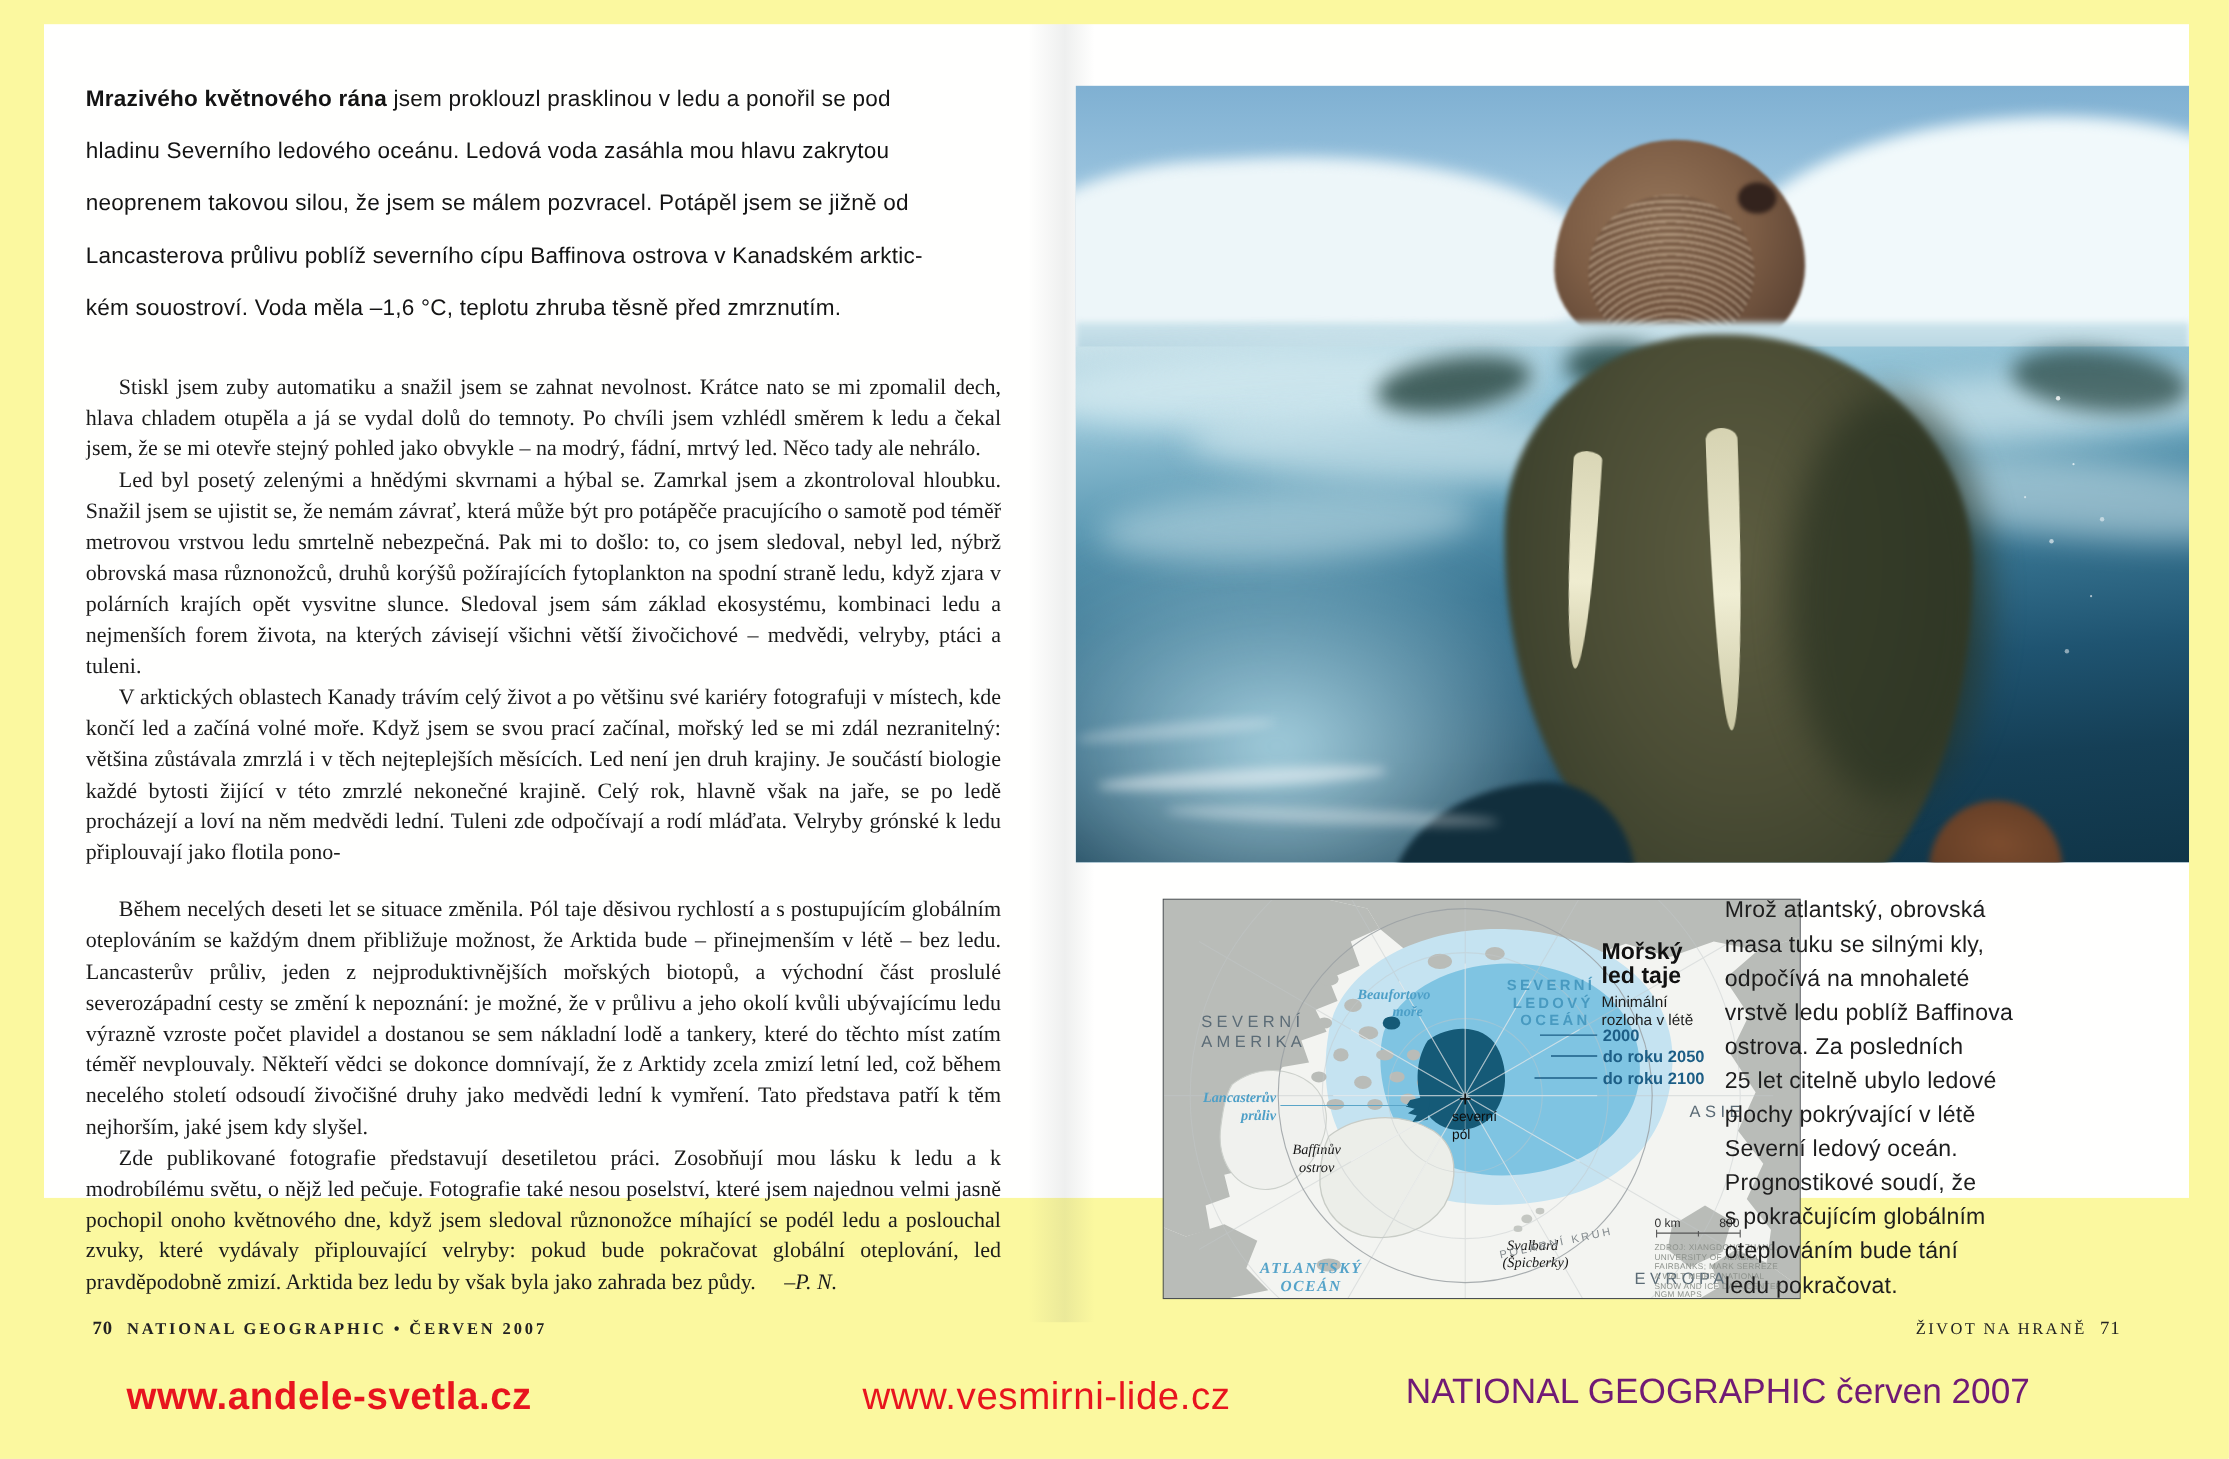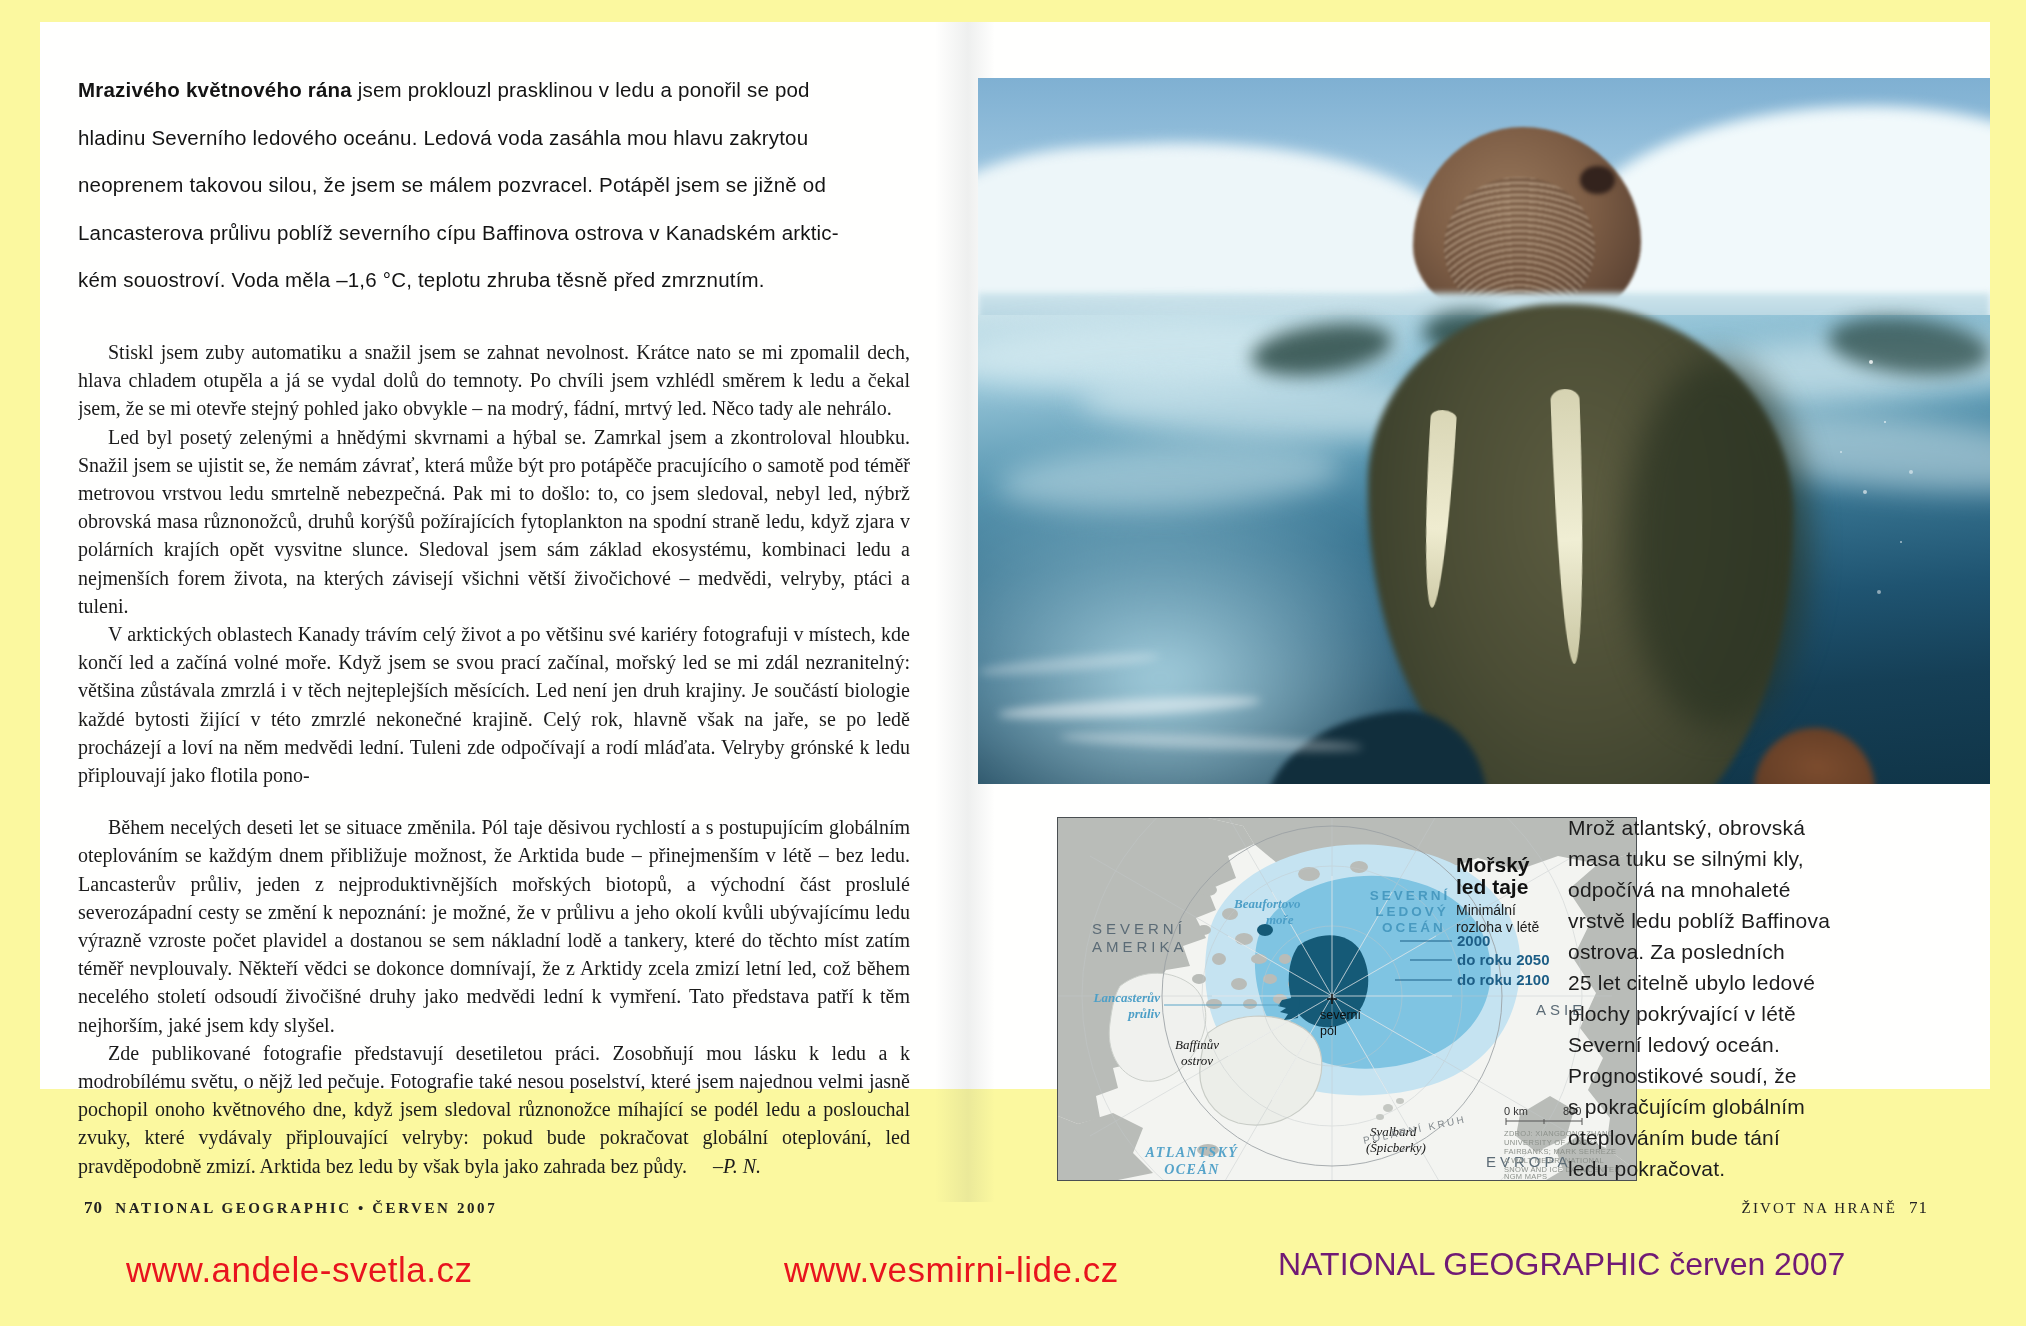--- a/index.html
+++ b/index.html
@@ -94,21 +94,21 @@
   text.msub{font-size:14px;fill:#1c1c1c;}
   text.mleg{font-size:15px;font-weight:bold;fill:#1d5e86;}
   text.polcir{font-size:10px;letter-spacing:2.5px;fill:#82898d;}
   text.scl{font-size:11px;fill:#333;}
   text.src{font-size:7.5px;letter-spacing:.3px;fill:#8d928c;}
 
   
   .caption{position:absolute;left:1528px;top:790px;width:320px;font-size:21px;line-height:31px;
            color:#1d1d1d;white-space:pre-line;letter-spacing:.2px;}
   .url{position:absolute;top:1228px;font-size:35px;color:#e8141e;letter-spacing:.5px;}
-  .u1{left:86px;}
+  .u1{left:75px;font-weight:bold;}
   .u2{left:744px;}
   .credit{position:absolute;top:1224px;left:1238px;font-size:32px;color:#701a75;}
 </style>
 </head>
 <body>
 
 <div id="canvas">
   <div class="sheet">
     <div class="fold"></div>
 

